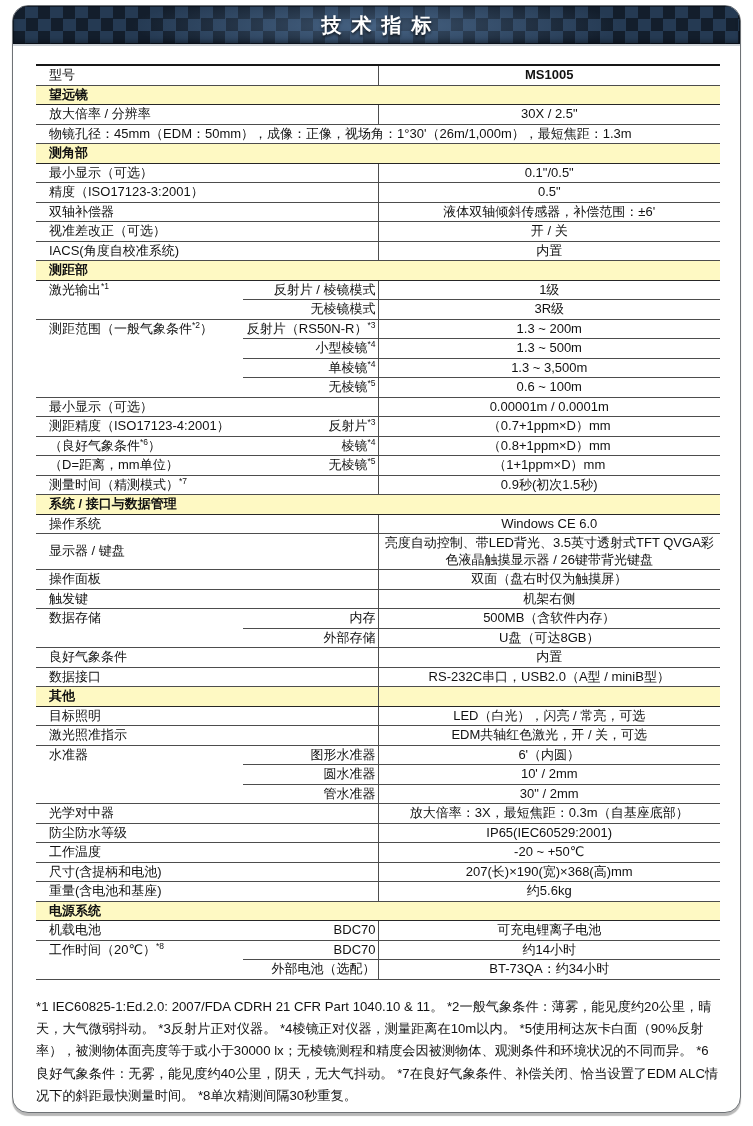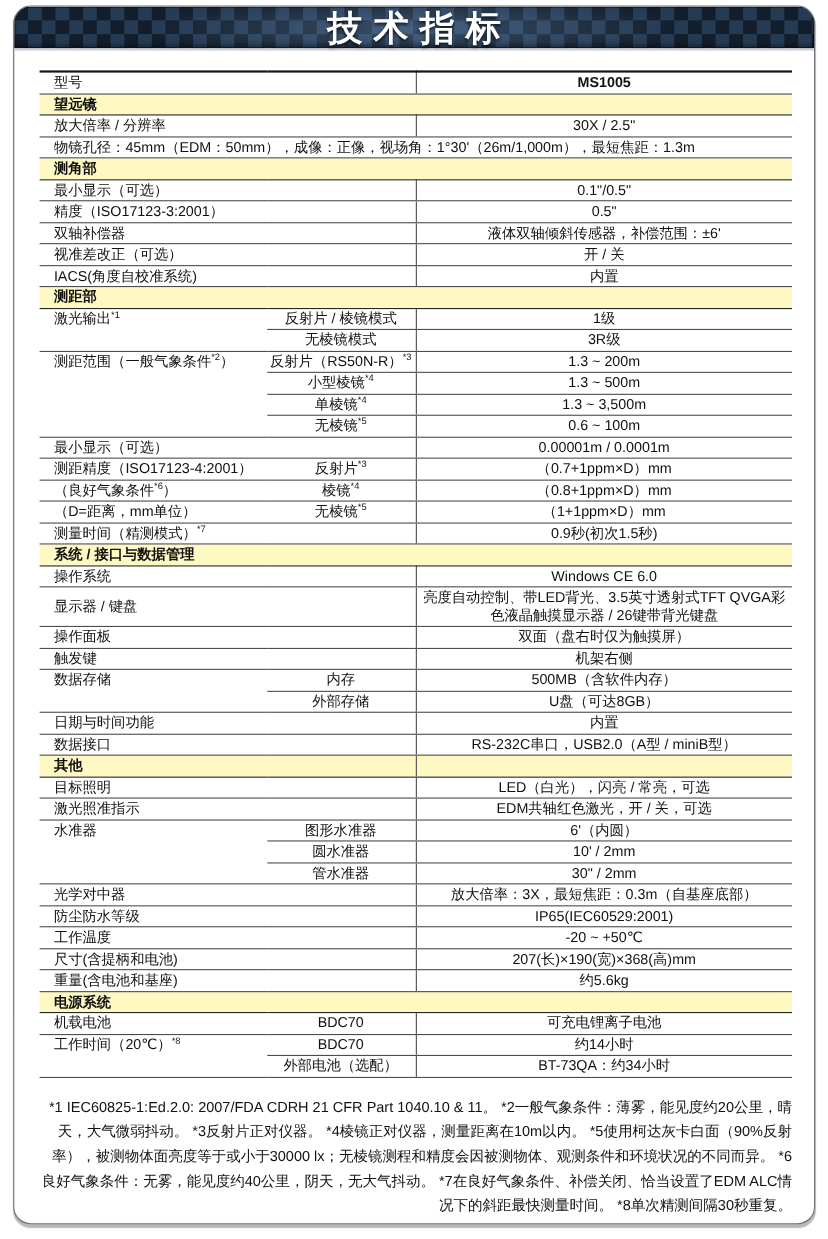--- a/index.html
+++ b/index.html
@@ -15,46 +15,46 @@
   .band{
     height:38px;position:relative;
     background:
       radial-gradient(ellipse 340px 46px at 50% 52%, rgba(125,165,210,.38), rgba(125,165,210,0) 72%),
       conic-gradient(#253a53 0 25%, #131e2c 0 50%, #253a53 0 75%, #131e2c 0);
     background-size:auto,25px 25px;
     border-bottom:2px solid #ccd1d6;
     box-shadow: inset 0 0 0 1px rgba(5,10,18,.6), inset 0 -3px 4px rgba(0,0,0,.35);
   }
   .band-title{
-    margin:0;color:#ffffff;font-size:32px;font-weight:bold;text-align:center;
+    margin:0;color:#ffffff;font-size:20px;font-weight:bold;text-align:center;
     letter-spacing:10px;padding-left:10px;line-height:38px;
     text-shadow:0 2px 3px rgba(0,0,0,.75);
   }
   table.spec{
     border-collapse:collapse;table-layout:fixed;width:684px;
     margin:18px 20px 16px 23px;border-top:2px solid #161616;
   }
   td{
     border-bottom:1px solid #4d4d4d;font-size:13px;line-height:16.5px;
     padding:1px 2px;vertical-align:middle;word-break:break-all;
   }
   td.lbl{text-align:left;padding-left:13px;}
-  td.sub{text-align:center;padding-left:1px;}
+  td.sub{text-align:right;padding-left:1px;}
   td.val{text-align:center;border-left:1px solid #4d4d4d;}
   td.bold{font-weight:bold;}
   td.sec{
     background:#fef9c3;font-weight:bold;padding-left:13px;
     border-top:1.5px solid #262626;border-bottom:1.5px solid #262626;
   }
   td.secv{border-left:1px solid #4d4d4d;padding-left:0;}
   td.group-lbl{vertical-align:top;}
   sup.fn{font-size:8.5px;line-height:0;}
   .notes{
     margin:14px 20px 0 23px;width:684px;font-size:13.2px;line-height:22.4px;
-    color:#111;text-align:right;word-break:break-all;
+    color:#111;text-align:left;word-break:break-all;
   }
 </style>
 </head>
 <body>
 
 <div class="page">
   <div class="band">
     <h1 class="band-title">技术指标</h1>
   </div>
 
@@ -192,21 +192,21 @@
         <td class="lbl group-lbl" rowspan="2"><span>数据存储</span></td>
         <td class="sub"><span>内存</span></td>
         <td class="val">500MB（含软件内存）</td>
       </tr>
       <tr>
         <td class="sub"><span>外部存储</span></td>
         <td class="val">U盘（可达8GB）</td>
       </tr>
 
       <tr>
-        <td class="lbl" colspan="2">日期与时间功能</td>
+        <td class="lbl" colspan="2">良好气象条件</td>
         <td class="val">内置</td>
       </tr>
       <tr>
         <td class="lbl" colspan="2">数据接口</td>
         <td class="val">RS-232C串口，USB2.0（A型 / miniB型）</td>
       </tr>
 
       <tr>
         <td class="sec" colspan="2">其他</td>
         <td class="sec secv"></td>

